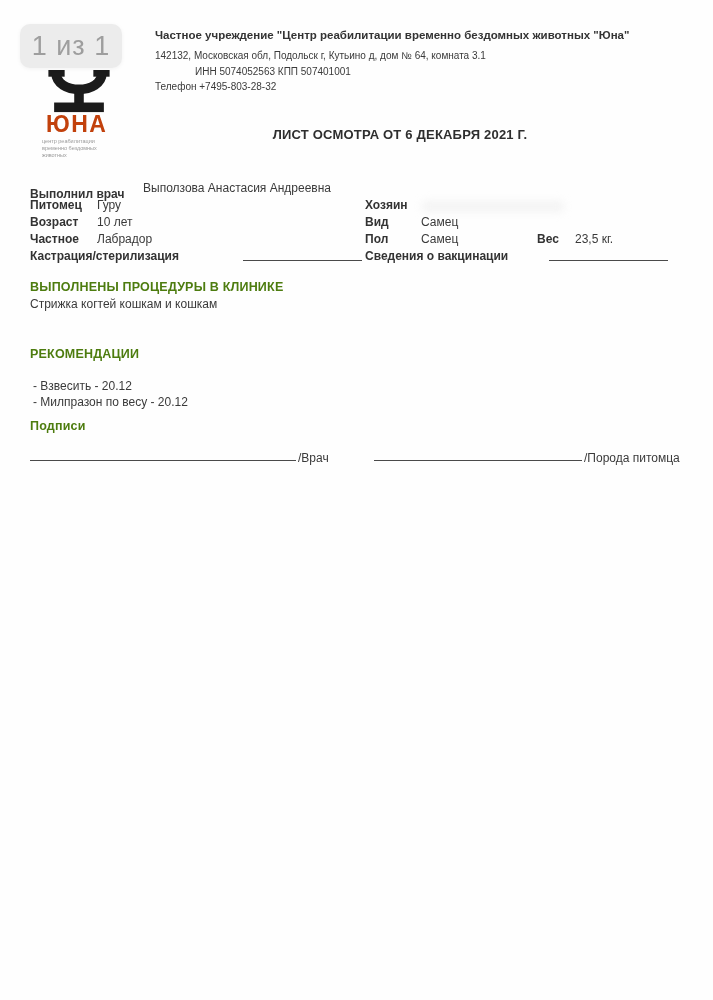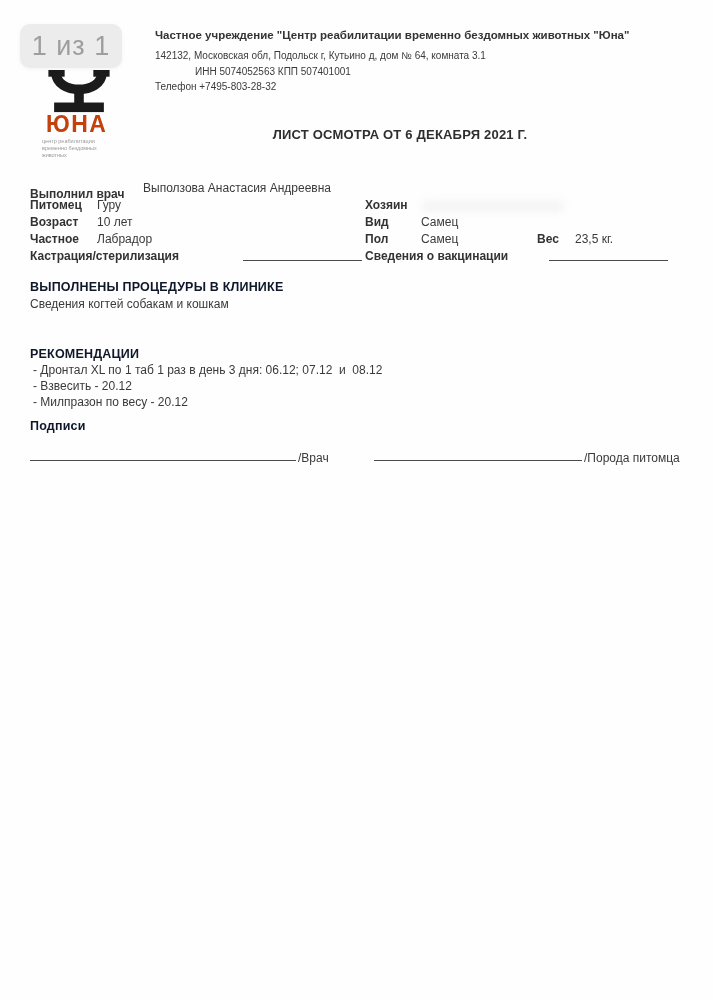--- a/index.html
+++ b/index.html
@@ -27,21 +27,21 @@
   .org3{left:155px;top:66px;font-size:10px;padding-left:40px;}
   .org4{left:155px;top:81px;font-size:10px;}
   .title{position:absolute;left:0;top:127px;width:800px;text-align:center;font-size:13px;font-weight:bold;color:#2e2e2e;letter-spacing:.2px;}
   
   .f{font-size:12px;}
   .blank{position:absolute;height:11px;border-bottom:1.2px solid #4a4a4a;}
   .redacted{
     position:absolute;left:422px;top:201px;width:142px;height:11px;
     background:#ebebeb;filter:blur(4px);opacity:.55;border-radius:4px;
   }
-  .sec-h{font-size:12.5px;font-weight:bold;color:#0f172a;letter-spacing:.2px;}
+  .sec-h{font-size:12.5px;font-weight:bold;color:#4d7c0f;letter-spacing:.2px;}
   .sig-line{position:absolute;height:13px;border-bottom:1.2px solid #4a4a4a;}
 </style>
 </head>
 <body>
 
 <div class="screen">
 
   <div class="badge">
     <span>1 из 1</span>
   </div>
@@ -88,24 +88,23 @@
     <span class="abs f" style="left:421px;top:232px">Самец</span>
     <span class="abs f b" style="left:537px;top:232px">Вес</span>
     <span class="abs f" style="left:575px;top:232px">23,5 кг.</span>
 
     <span class="abs f b" style="left:30px;top:249px">Кастрация/стерилизация</span>
     <span class="blank" style="left:243px;top:249px;width:119px"></span>
     <span class="abs f b" style="left:365px;top:249px">Сведения о вакцинации</span>
     <span class="blank" style="left:549px;top:249px;width:119px"></span>
 
     <div class="abs sec-h" style="left:30px;top:280px">ВЫПОЛНЕНЫ ПРОЦЕДУРЫ В КЛИНИКЕ</div>
-    <div class="abs f" style="left:30px;top:297px">Сведения когтей собакам и кошкам</div>
+    <div class="abs f" style="left:30px;top:297px">Стрижка когтей кошкам и кошкам</div>
 
     <div class="abs sec-h" style="left:30px;top:347px">РЕКОМЕНДАЦИИ</div>
-    <div class="abs f" style="left:33px;top:363px">- Дронтал XL по 1 таб 1 раз в день 3 дня: 06.12; 07.12  и  08.12</div>
     <div class="abs f" style="left:33px;top:379px">- Взвесить - 20.12</div>
     <div class="abs f" style="left:33px;top:395px">- Милпразон по весу - 20.12</div>
 
     <div class="abs sec-h" style="left:30px;top:419px">Подписи</div>
 
     <span class="sig-line" style="left:30px;top:447px;width:266px"></span>
     <span class="abs f" style="left:298px;top:451px">/Врач</span>
 
     <span class="sig-line" style="left:374px;top:447px;width:208px"></span>
     <span class="abs f" style="left:584px;top:451px">/Порода питомца</span>

